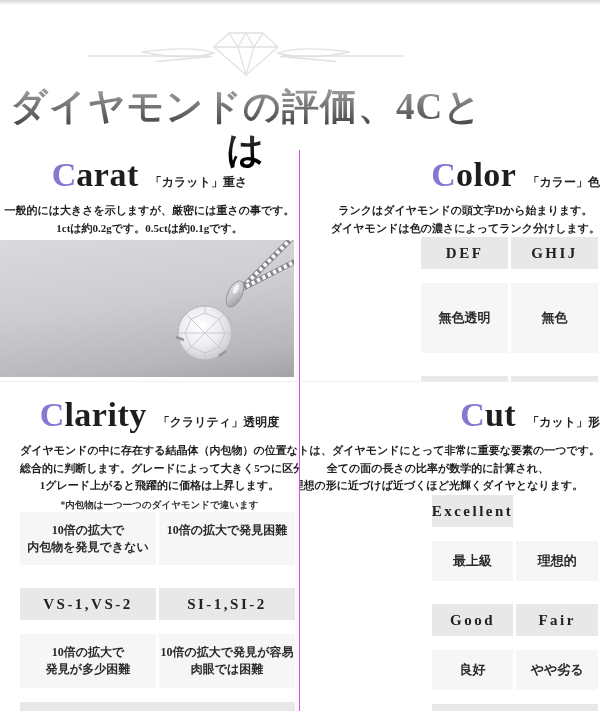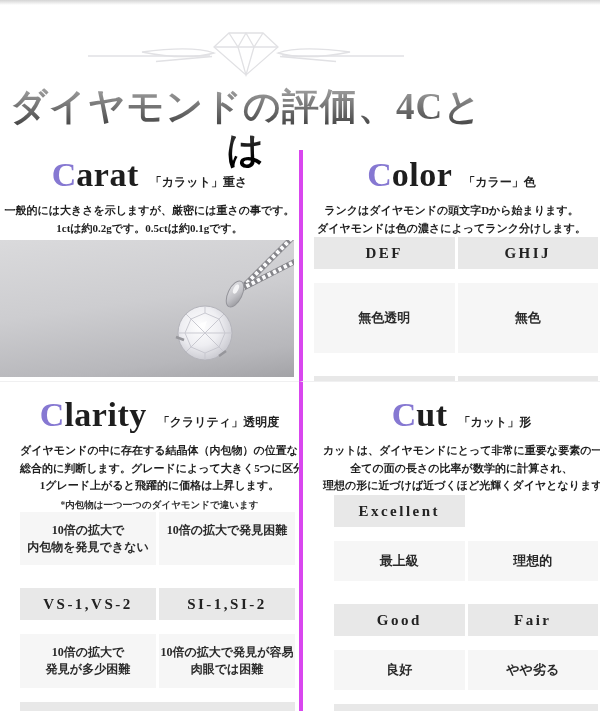--- a/index.html
+++ b/index.html
@@ -13,21 +13,21 @@
   .page-title{margin:4px 0 0;text-align:center;font-size:37px;font-weight:700;
               letter-spacing:1px;line-height:1.15;color:#151515;}
   @supports ((-webkit-background-clip:text) or (background-clip:text)){
     .page-title{background:linear-gradient(180deg,#9b9b9b 5%,#4a4a4a 45%,#000 85%);
                 -webkit-background-clip:text;background-clip:text;color:transparent;}
   }
   
   .quad-grid{position:absolute;top:150px;left:0;width:600px;
              display:grid;grid-template-columns:299px 301px;grid-template-rows:231px 330px;}
   .quad{position:relative;display:flex;flex-direction:column;overflow:hidden;}
-  .quad.rcol{border-left:4px solid #d946ef;}
+  .quad.rcol{border-left:1px solid #d946ef;align-items:flex-end;}
   .quad.brow{border-top:1px solid #f0f0f1;padding-left:20px;}
   .sec-head{text-align:center;margin-top:8px;line-height:1;white-space:nowrap;}
   .brow .sec-head{margin-top:16px;}
   .sec-initial{font-size:34px;font-weight:600;color:#8678d2;}
   .sec-rest{font-size:34px;font-weight:600;color:#1e1e1e;letter-spacing:.5px;}
   .sec-sub{font-size:12px;font-weight:700;color:#222;margin-left:7px;}
   .sec-desc{margin-top:10px;text-align:center;font-size:11px;font-weight:600;
             line-height:1.6;white-space:pre;color:#1f1f1f;}
   .sec-note{margin-top:4px;text-align:center;font-size:9.5px;font-weight:600;color:#333;}
   

